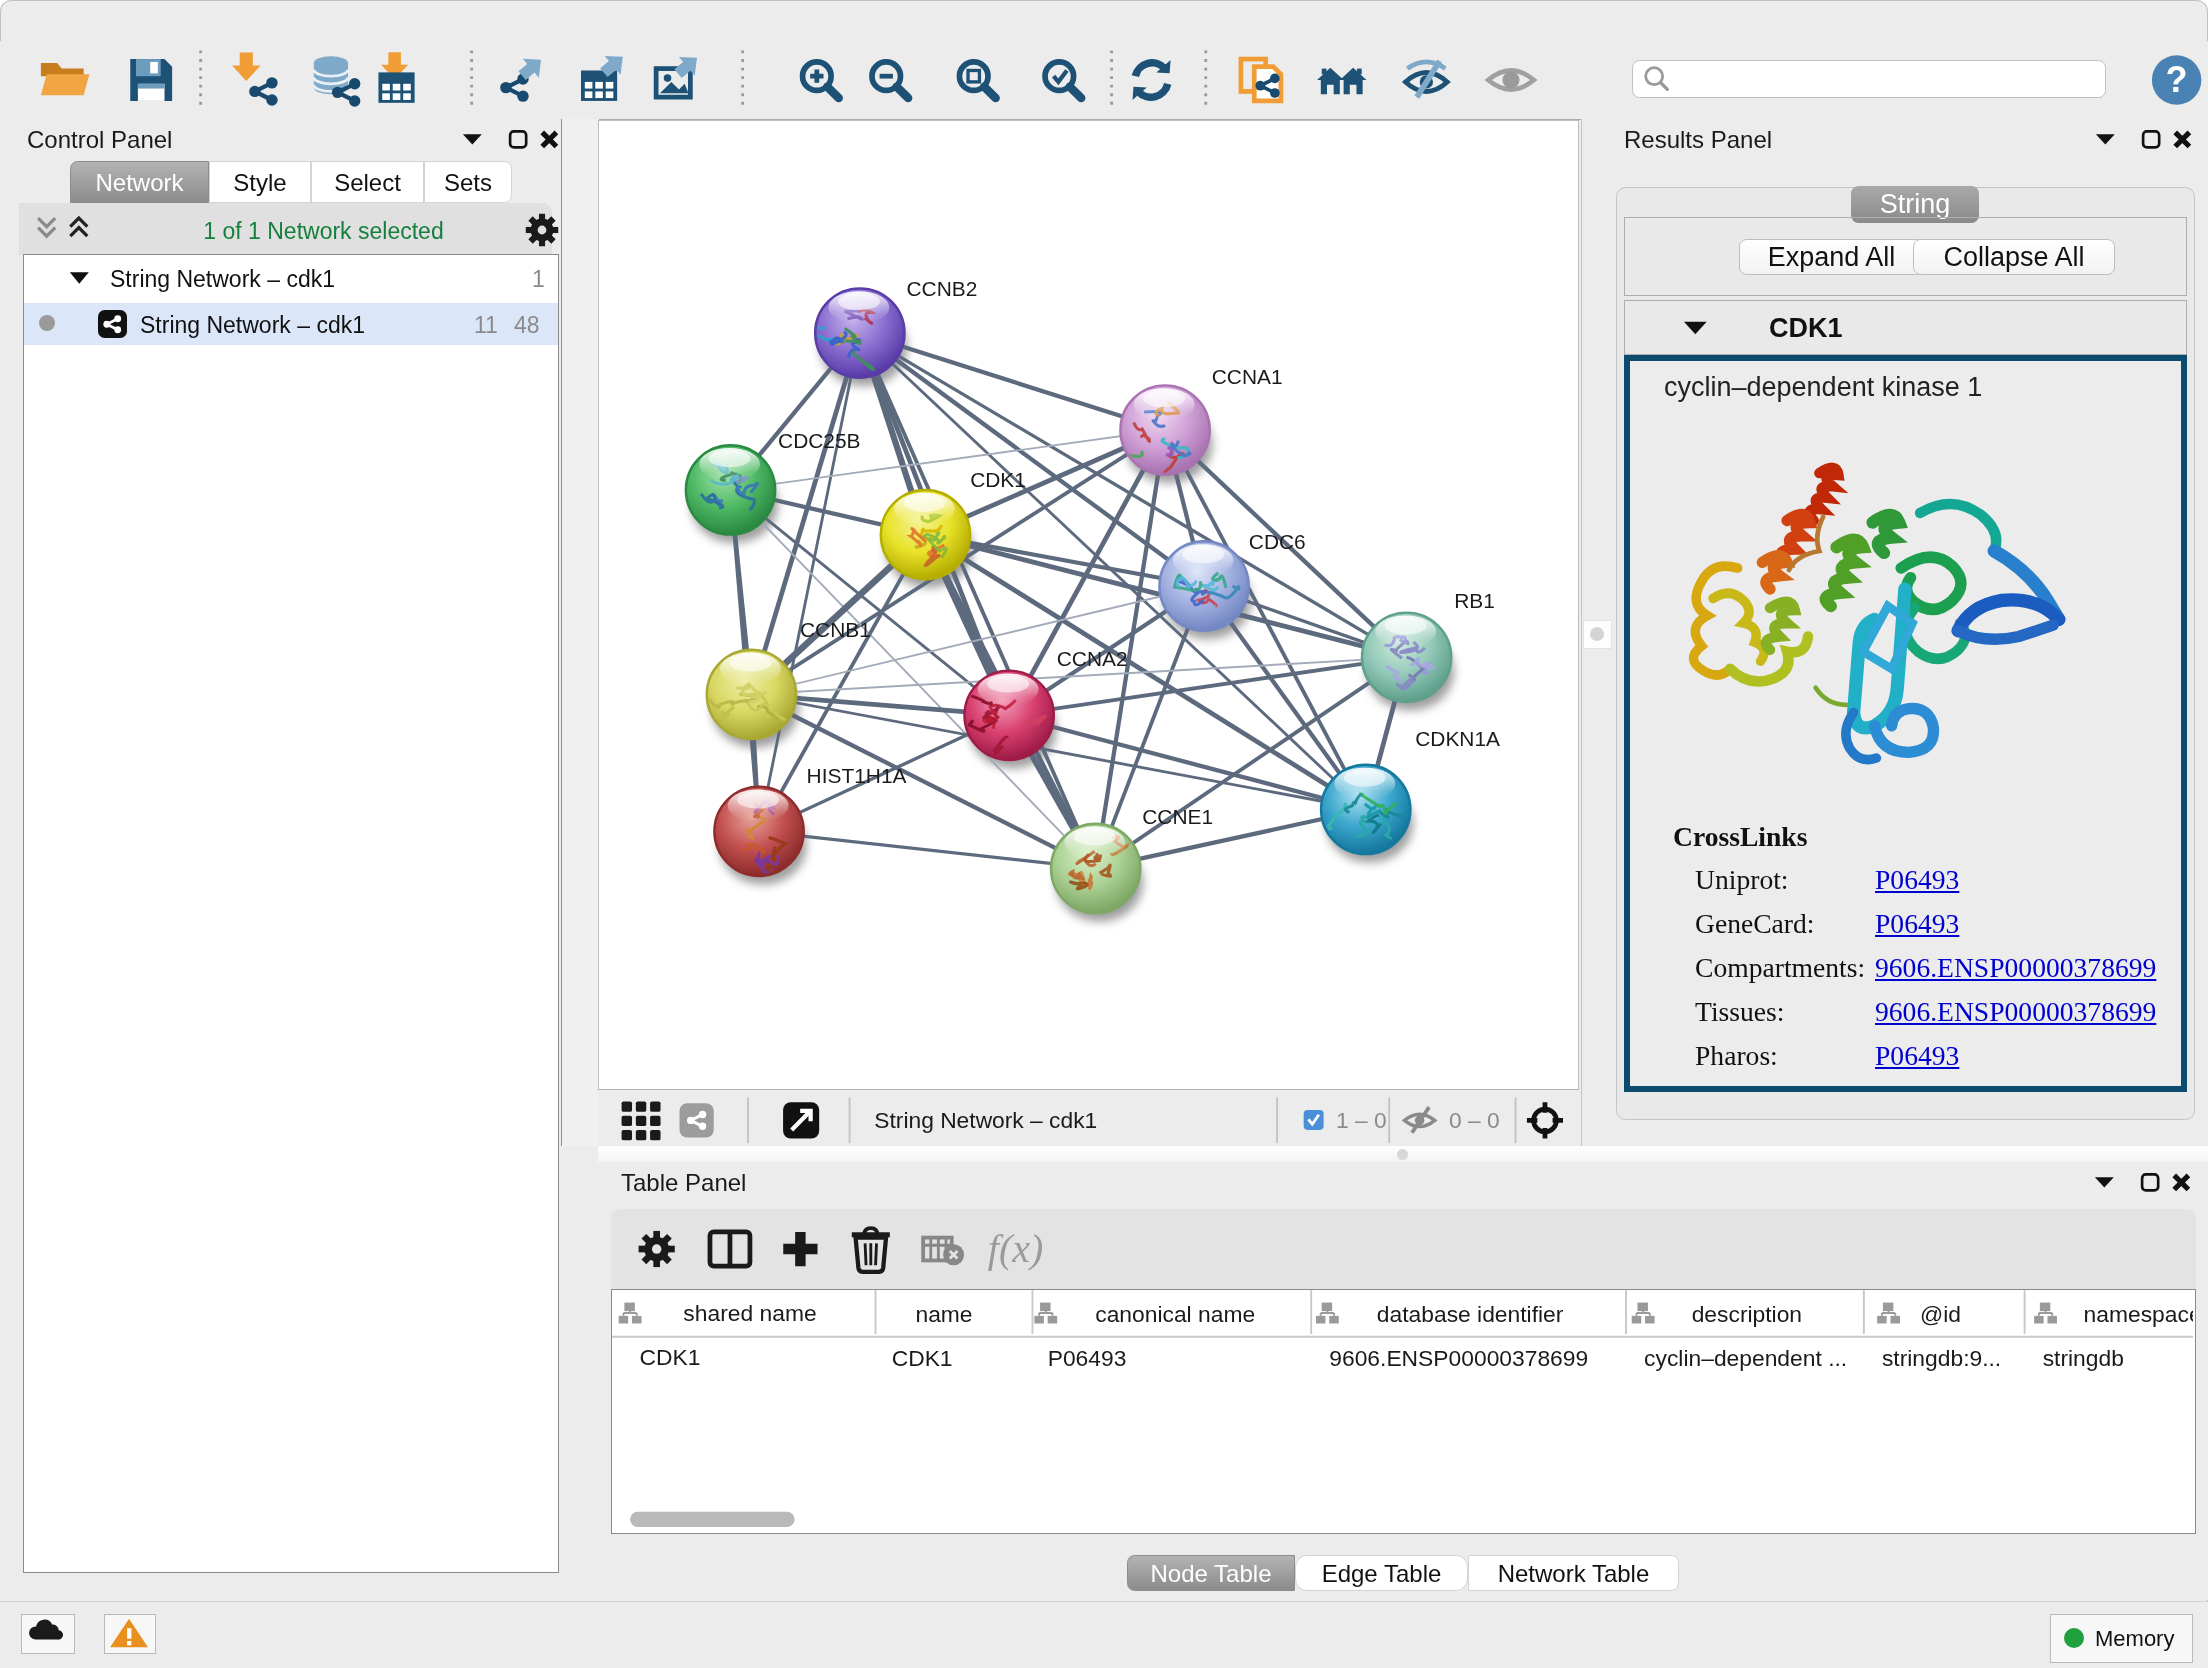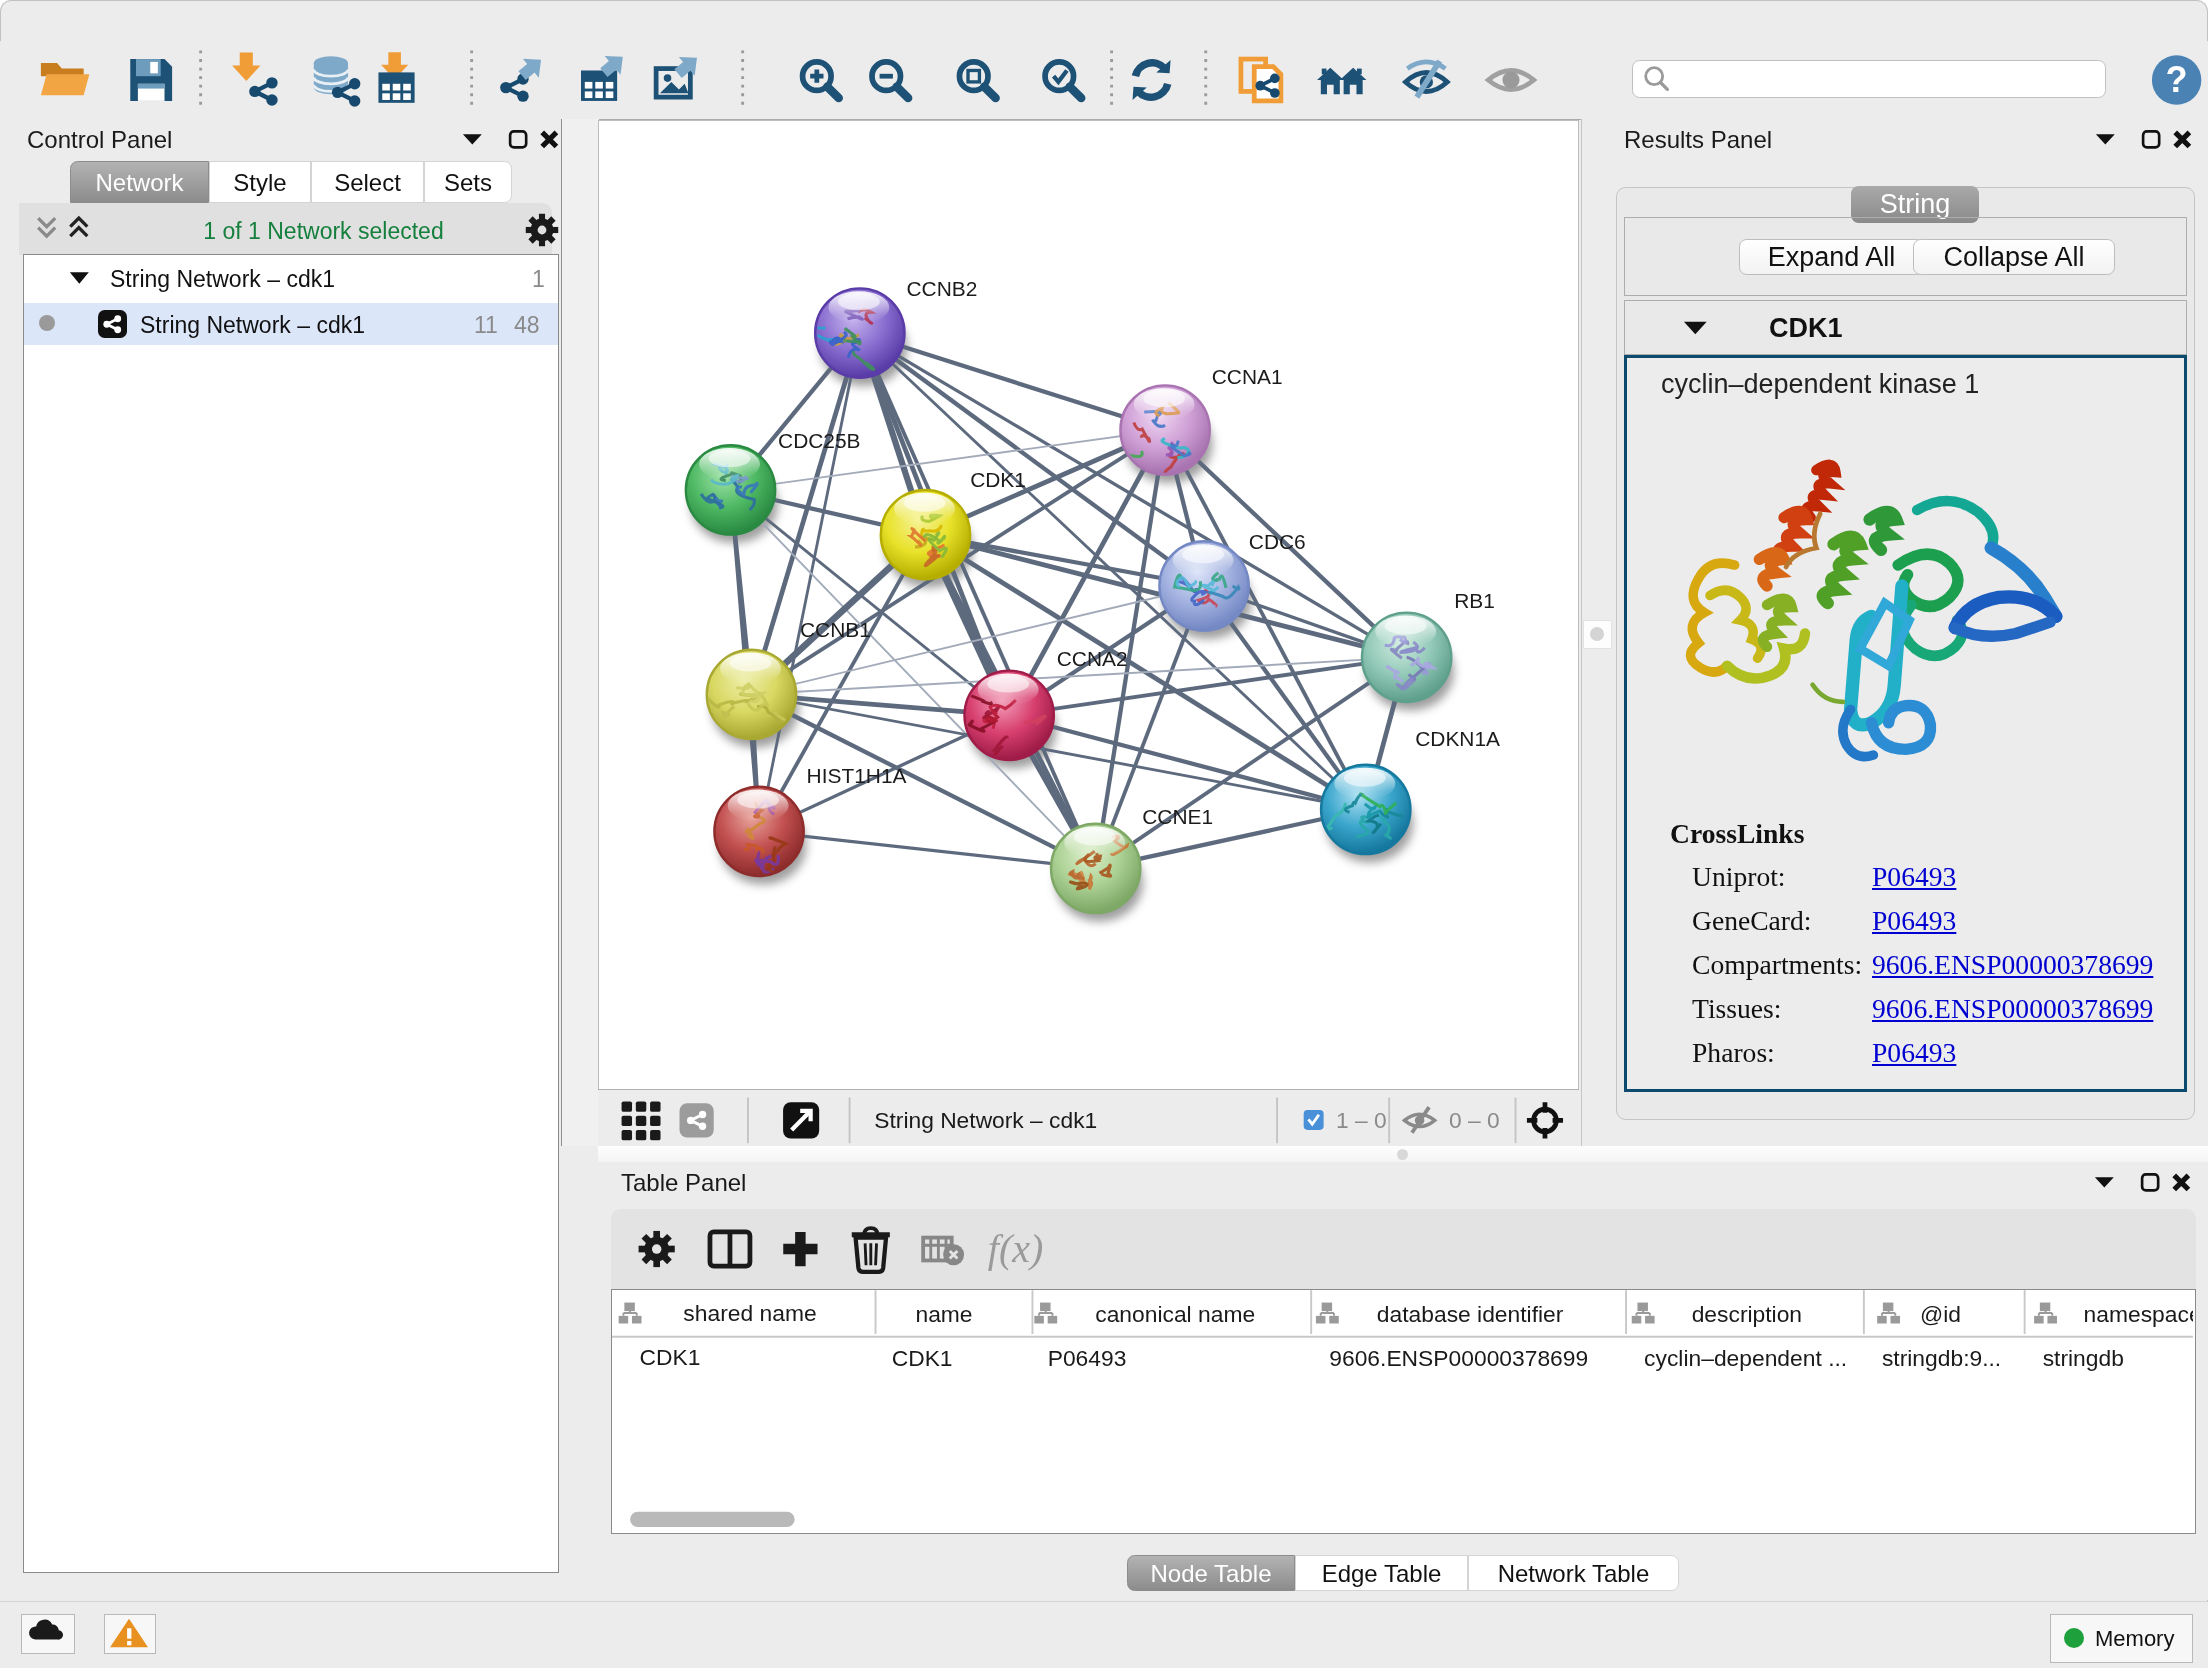--- a/index.html
+++ b/index.html
@@ -640,21 +640,21 @@
     <div class="btn" style="left:113px;top:120px;width:185px;height:36px;line-height:34px;margin-left:44px;">Expand All</div>
     <div class="btn" style="left:331px;top:120px;width:202px;height:36px;line-height:34px;">Collapse All</div>
 
     <div class="abs" style="left:42px;top:181px;width:563px;height:55px;border:1px solid #adadad;box-sizing:border-box;">
       <svg width="38" height="53" style="position:absolute;left:57px;top:0;" viewBox="0 0 40 56">
           <path d="M 2 22 L 26 22 L 14 35 Z" fill="#111"></path>
         </svg>
       <div class="abs" style="left:144px;top:12.4px;font-size:27px;font-weight:bold;color:#111;">CDK1</div>
     </div>
 
-    <div class="abs" style="left:42px;top:236px;width:563px;height:737px;border:3px solid #0c4a6e;background:#ececec;box-sizing:border-box;padding-left:34px;">
+    <div class="abs" style="left:42px;top:236px;width:563px;height:737px;border:6px solid #0c4a6e;background:#ececec;box-sizing:border-box;padding-left:34px;">
       <div class="abs" style="left:34px;top:11.4px;font-size:27px;color:#222;">cyclin–dependent kinase 1</div>
       <svg width="399" height="342" viewBox="0 0 420 360" style="position:absolute;left:45px;top:95px;">
         <g fill="none" stroke-linecap="round">
           <path d="M 152 18 q 18 -12 20 2 q -22 -2 -6 12 q -20 -2 -6 12 q -20 -2 -6 12 q -20 -2 -8 12" stroke="#c02808" stroke-width="11"></path>
           <path d="M 118 68 q 20 -14 24 2 q -24 0 -8 14 q -22 0 -8 14 q -22 0 -10 14" stroke="#d04010" stroke-width="12"></path>
           <path d="M 92 112 q 20 -14 26 0 q -24 2 -8 14 q -22 2 -10 14" stroke="#d86818" stroke-width="12"></path>
           <path d="M 66 118 Q 40 110 28 132 Q 14 156 34 168 Q 12 180 28 200 Q 10 214 30 226 Q 46 236 58 224" stroke="#d8a810" stroke-width="10"></path>
           <path d="M 40 150 Q 58 138 72 152 Q 84 164 72 176 Q 90 180 84 196 Q 100 202 90 216" stroke="#c8b818" stroke-width="10"></path>
           <path d="M 58 224 Q 78 244 104 234 Q 124 226 118 206 Q 138 210 140 190" stroke="#b0c020" stroke-width="11"></path>
           <path d="M 100 160 q 22 -14 26 2 q -24 0 -8 14 q -22 0 -8 14 q -22 2 -10 14" stroke="#88b024" stroke-width="11"></path>
@@ -779,21 +779,21 @@
           <text x="754" y="80">9606.ENSP00000378699</text>
           <text x="1085" y="80">cyclin–dependent ...</text>
           <text x="1335" y="80">stringdb:9...</text>
           <text x="1504" y="80">stringdb</text>
         </g>
         <rect x="19" y="233" width="173" height="16" rx="8" fill="#b9b9b9"></rect>
       </svg>
     </div>
 
     <div class="tab tabsel" style="left:529px;top:393px;width:168px;height:36px;line-height:36px;border-radius:7.6px 0 0 7.6px;">Node Table</div>
-    <div class="tab" style="left:697px;top:393px;width:173px;height:36px;line-height:36px;">Edge Table</div>
+    <div class="tab" style="left:697px;top:393px;width:173px;height:36px;line-height:36px;border-radius:12px;">Edge Table</div>
     <div class="tab" style="left:870px;top:393px;width:211px;height:36px;line-height:36px;border-radius:0 7.6px 7.6px 0;">Network Table</div>
   </div>
 
   <div id="statusbar" class="abs" style="left:0;top:1601px;width:2208px;height:68px;background:#ececec;border-top:1.9px solid #d4d4d4;box-sizing:border-box;">
     <div class="abs" style="left:21px;top:12.4px;width:54px;height:40px;background:#f7f7f7;border:1.9px solid #b9b9b9;box-sizing:border-box;">
       <svg width="50" height="36" viewBox="0 0 53 38">
           <path d="M 14 26 a 7 7 0 0 1 1 -14 a 9 9 0 0 1 17 -2 a 6.5 6.5 0 0 1 7 6 a 5 5 0 0 1 -1 10 Z" fill="#1a1a1a"></path>
         </svg>
     </div>
     <div class="abs" style="left:104px;top:12.4px;width:52px;height:40px;background:#f7f7f7;border:1.9px solid #b9b9b9;box-sizing:border-box;">

